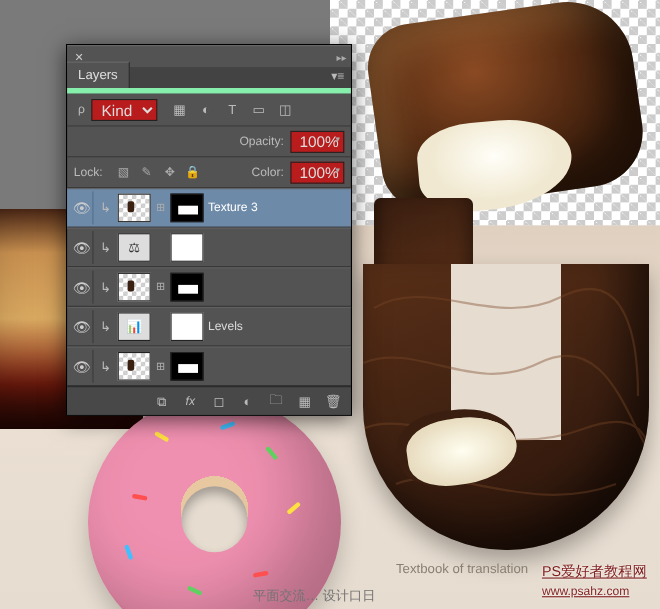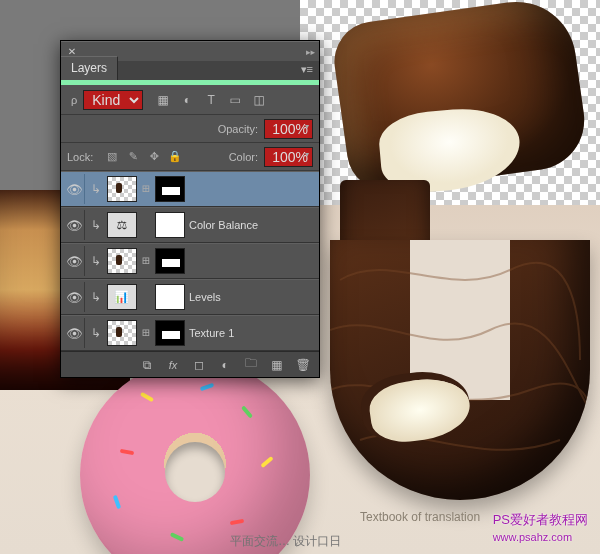--- a/index.html
+++ b/index.html
@@ -80,22 +80,23 @@
     box-shadow: -4px -4px 0 4px #3a1e10;
   }
   .u-swirls { position:absolute; inset:0; opacity:0.4; }
 
   .caption {
     position:absolute; left:360px; bottom:30px;
     font-size:12px; color:#8a8072;
   }
   .watermark1 {
     position:absolute; right:12px; bottom:10px;
-    font-size:13px; color:#a21caf; font-weight:500;
+    font-size:13px; color:#7f1d1d; font-weight:500;
     text-shadow:0 0 2px #fff;
+    text-decoration:underline;
   }
   .watermark2 {
     position:absolute; left:230px; bottom:4px;
     font-size:12px; color:#737373;
   }
 
   
   .panel {
     position:absolute; left:60px; top:40px; width:260px;
     background:#535353;
@@ -274,28 +275,28 @@
 
   <div class="layer-list" id="layer-list">
       <div class="layer selected">
         <div class="eye">👁</div>
         <div style="width: 14px; color: rgb(187, 187, 187); font-size: 12px; text-align: center;">↳</div>
         <div class="thumb">
           <div style="position: absolute; left: 8px; top: 6px; width: 6px; height: 10px; background: rgb(58, 32, 16); border-radius: 2px;"></div>
         </div>
         <div class="chain">𐌎</div>
         <div class="thumb mask"></div>
+        <div class="layer-name">Texture 3</div>
       </div>
       <div class="layer">
         <div class="eye">👁</div>
         <div style="width: 14px; color: rgb(187, 187, 187); font-size: 12px; text-align: center;">↳</div>
         <div class="thumb adj">⚖</div>
         <div class="chain"></div>
         <div class="thumb white"></div>
-        <div class="layer-name">Color Balance</div>
       </div>
       <div class="layer">
         <div class="eye">👁</div>
         <div style="width: 14px; color: rgb(187, 187, 187); font-size: 12px; text-align: center;">↳</div>
         <div class="thumb">
           <div style="position: absolute; left: 8px; top: 6px; width: 6px; height: 10px; background: rgb(58, 32, 16); border-radius: 2px;"></div>
         </div>
         <div class="chain">𐌎</div>
         <div class="thumb mask"></div>
       </div>
@@ -308,21 +309,20 @@
         <div class="layer-name">Levels</div>
       </div>
       <div class="layer">
         <div class="eye">👁</div>
         <div style="width: 14px; color: rgb(187, 187, 187); font-size: 12px; text-align: center;">↳</div>
         <div class="thumb">
           <div style="position: absolute; left: 8px; top: 6px; width: 6px; height: 10px; background: rgb(58, 32, 16); border-radius: 2px;"></div>
         </div>
         <div class="chain">𐌎</div>
         <div class="thumb mask"></div>
-        <div class="layer-name">Texture 1</div>
       </div>
     </div>
 
   <div class="panel-bottom">
     <div class="spacer"></div>
     <div class="pbtn">⧉</div>
     <div class="pbtn" style="font-style:italic;font-size:11px">fx</div>
     <div class="pbtn">◻</div>
     <div class="pbtn">◐</div>
     <div class="pbtn">🗀</div>

